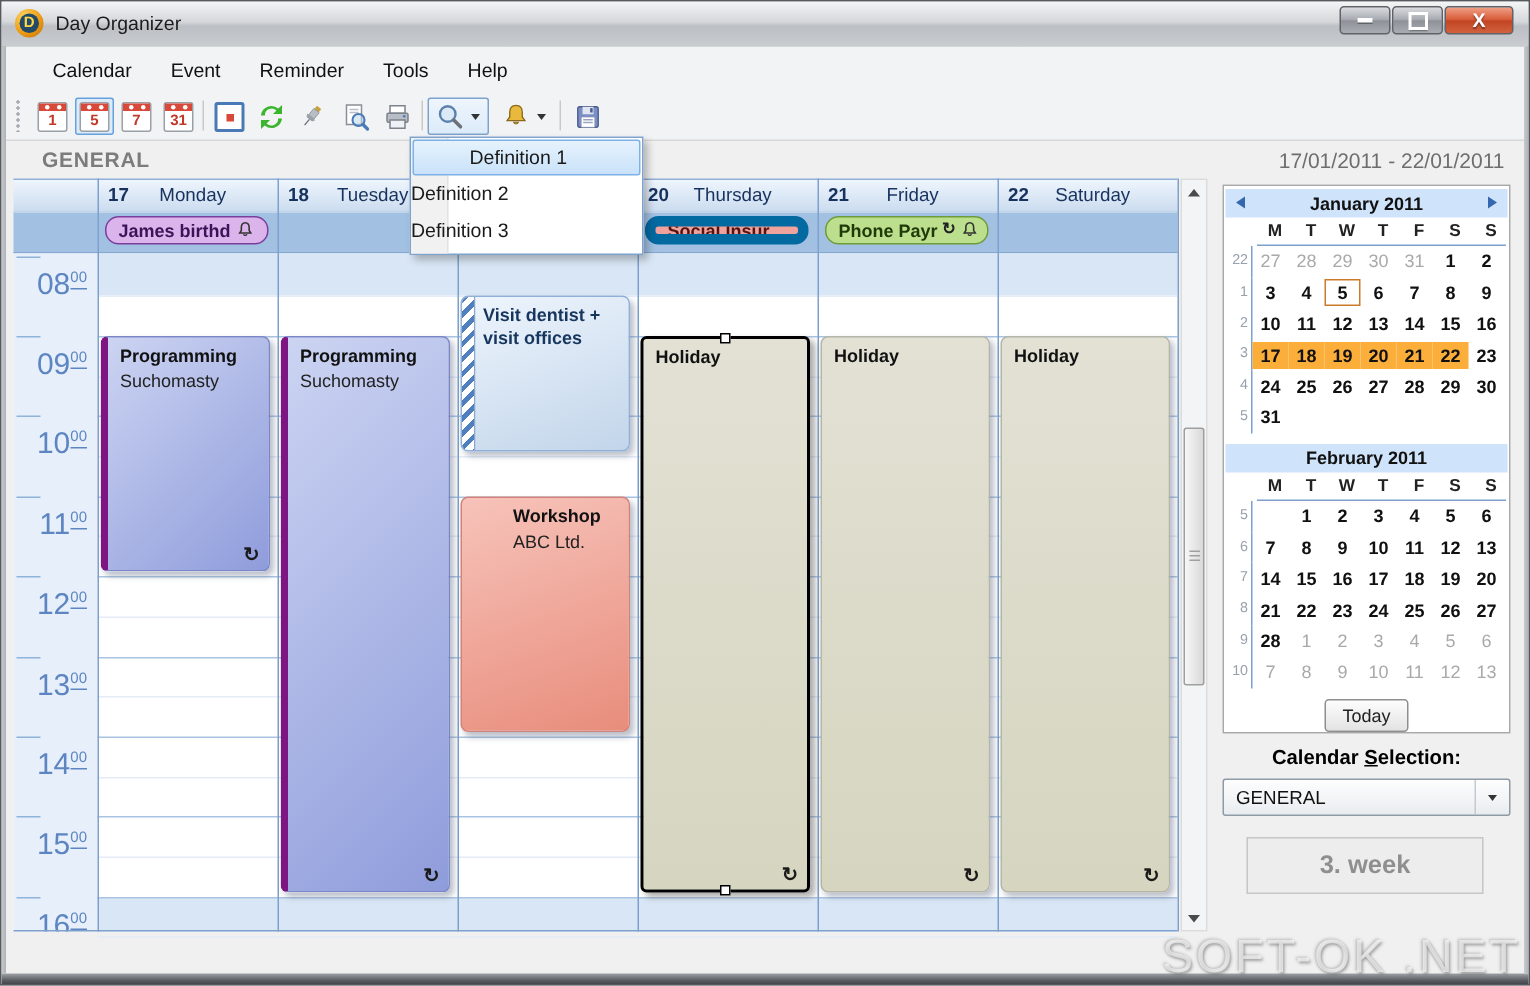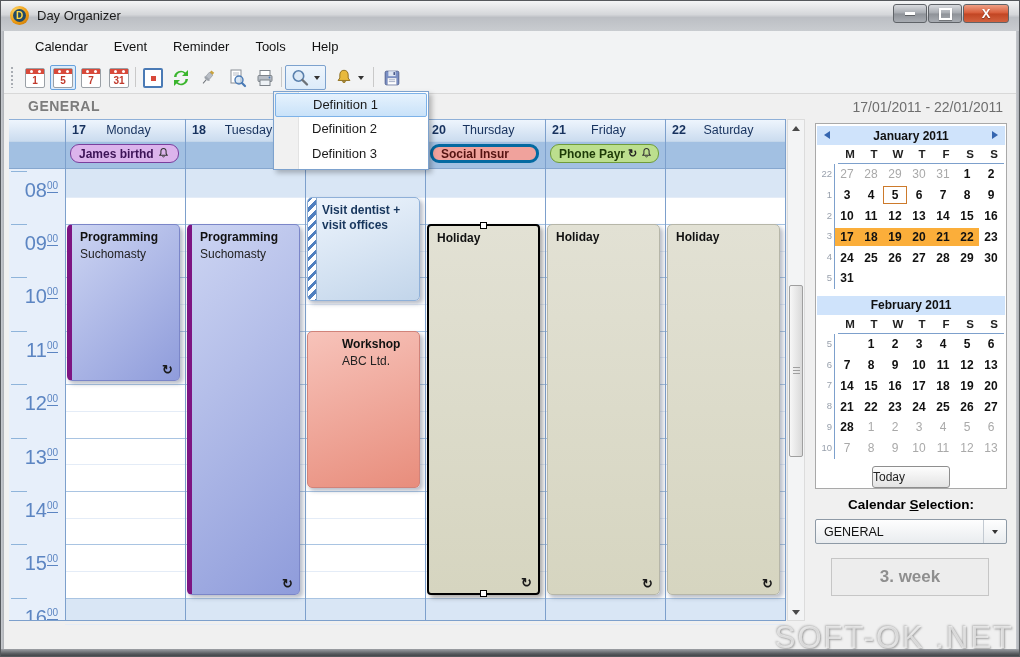--- a/index.html
+++ b/index.html
@@ -64,21 +64,21 @@
   .dhead .dname{flex:1;text-align:center;padding-right:14px;}
   .gut-label{position:absolute;right:7px;color:#5c85c2;line-height:17px;white-space:nowrap;}
   .gut-label .hh{font-size:20px;}
   .gut-label .mm{font-size:10px;vertical-align:8px;border-bottom:1px solid #5c85c2;padding-bottom:1px;}
   .gut-dash{position:absolute;left:2px;width:16px;height:1px;background:#8fb4da;}
   
   .pill{position:absolute;top:25px;height:19px;border-radius:9px;display:flex;align-items:center;
     padding:0 6px 0 8px;font-size:12px;font-weight:bold;box-sizing:border-box;white-space:nowrap;overflow:hidden;}
   .pill .ic{margin-left:3px;display:inline-flex;align-items:center;}
   .pill.purple{background:#dcb4ec;border:1px solid #7a3f9d;color:#3c1356;}
-  .pill.red{background:#f0a29c;border:3px solid #0369a1;color:#541311;gap:26px;}
+  .pill.red{background:#f0a29c;border:7px solid #0369a1;color:#541311;gap:26px;}
   .pill.green{background:#bcdf8e;border:1px solid #6f9c3a;color:#1d3a07;}
   .recur-ch{font-size:11px;font-weight:bold;color:#222;line-height:1;}
   
   #events{position:absolute;left:0;top:50px;width:776px;height:452px;}
   .ev{position:absolute;border-radius:5px;box-sizing:border-box;font-size:12px;
     box-shadow:2.5px 3px 4px rgba(100,110,135,.45);padding:5px 4px 0 8px;}
   .ev .t{font-weight:bold;color:#111;line-height:1.25;}
   .ev .s{color:#222;line-height:1.25;margin-top:2px;}
   .ev .rec{position:absolute;right:6px;bottom:3px;font-size:13px;font-weight:bold;color:#1a1a1a;}
   .ev.purple{background:linear-gradient(135deg,#ccd4f2,#8f9cdb);border:1px solid #7b86c8;border-left:5px solid #7d1582;}
@@ -97,21 +97,21 @@
   .sbtn{position:absolute;left:0;width:16px;height:16px;display:flex;align-items:center;justify-content:center;}
   .tri-up{width:0;height:0;border-left:4.5px solid transparent;border-right:4.5px solid transparent;border-bottom:5px solid #4a4a4a;}
   .tri-down{width:0;height:0;border-left:4.5px solid transparent;border-right:4.5px solid transparent;border-top:5px solid #4a4a4a;}
   .sthumb{position:absolute;left:1px;top:165px;width:14px;height:172px;border:1px solid #9f9f9f;border-radius:2px;
     background:linear-gradient(90deg,#f7f7f7,#d9d9d9);box-sizing:border-box;}
   .sthumb::after{content:"";position:absolute;left:3px;top:50%;margin-top:-4px;width:7px;height:1px;background:#9f9f9f;box-shadow:0 3px 0 #9f9f9f,0 6px 0 #9f9f9f;}
   
   #zoomdrop{position:absolute;left:272px;top:90px;width:156px;height:79px;background:#fff;
     border:1px solid #7da2ce;box-shadow:3px 3px 5px rgba(0,0,0,.25);z-index:60;box-sizing:border-box;}
   #zoomdrop .gut{position:absolute;left:0;top:0;bottom:0;width:24px;background:#f1f1f1;border-right:1px solid #e3e3e3;}
-  .dd-item{position:relative;height:25px;line-height:24px;font-size:13px;color:#1a1a1a;padding-left:38px;box-sizing:border-box;}
+  .dd-item{position:relative;height:25px;line-height:24px;font-size:13px;color:#1a1a1a;box-sizing:border-box;}
   .dd-item.sel{background:linear-gradient(#e6f2fd,#c9e2f9);border:1px solid #7db2e8;border-radius:2px;
     margin:1px 1px 0 1px;height:24px;line-height:22px;padding-left:37px;}
   
   .mc-panel{position:absolute;left:814px;top:122px;width:192px;height:366px;background:#fff;
     border:1px solid #a9a9a9;box-sizing:border-box;padding-top:2px;}
   .mc-head{position:relative;height:19px;background:#cfe3fb;margin:0 1px;display:flex;align-items:center;justify-content:center;
     font-size:12px;font-weight:bold;color:#111;}
   .mc-arrow{position:absolute;top:5px;width:0;height:0;border-top:4.5px solid transparent;border-bottom:4.5px solid transparent;}
   .mc-arrow.left{left:7px;border-right:6px solid #3566b0;}
   .mc-arrow.right{right:7px;border-left:6px solid #3566b0;}
@@ -119,22 +119,22 @@
   .mc-dow .wn{width:22px;}
   .mc-dow .d{width:24px;text-align:center;font-size:11.5px;font-weight:bold;color:#222;}
   .mc-rule{height:1px;background:#7da0cc;margin-left:22px;margin-right:2px;}
   .mc-week{display:flex;height:20.8px;align-items:center;}
   .mc-week .wn{width:19px;text-align:right;font-size:9.5px;color:#98a0ac;padding-right:2px;border-right:1px solid #7da0cc;height:100%;line-height:20.8px;box-sizing:border-box;}
   .mc-cell{width:24px;text-align:center;font-size:12px;font-weight:bold;color:#111;line-height:18px;height:18px;}
   .mc-cell.muted{color:#a9a9a9;font-weight:normal;}
   .mc-cell.hl{background:#fbae3a;}
   .mc-cell.today{border:1px solid #cd7a2b;box-sizing:border-box;line-height:16px;}
   .feb-block{margin-top:7px;}
-  .today-btn{display:block;margin:7px auto 16px;width:78px;height:22px;border:1px solid #8e8e8e;border-radius:3px;
-    background:linear-gradient(#fdfdfd,#e3e3e3);font-size:12px;color:#222;text-align:left;line-height:20px;box-sizing:border-box;}
+  .today-btn{display:block;margin:7px auto 16px;width:56px;height:22px;border:1px solid #8e8e8e;border-radius:3px;
+    background:linear-gradient(#fdfdfd,#e3e3e3);font-size:12px;color:#222;text-align:center;line-height:20px;box-sizing:border-box;}
   .sel-label{position:absolute;left:814px;top:496px;width:192px;text-align:center;font-size:13.5px;font-weight:bold;color:#000;}
   .sel-label u{text-decoration:underline;}
   .combo{position:absolute;left:814px;top:518px;width:192px;height:25px;border:1px solid #8e9aa6;border-radius:2px;
     background:linear-gradient(#fefefe,#e9ecef);box-sizing:border-box;display:flex;align-items:center;}
   .combo .val{flex:1;font-size:12.5px;color:#111;padding-left:8px;}
   .combo .arrow{width:22px;height:100%;display:flex;align-items:center;justify-content:center;border-left:1px solid #c3cad2;}
   .week-box{position:absolute;left:830px;top:557px;width:158px;height:38px;border:1px solid #c6c6c6;background:#ededed;
     display:flex;align-items:center;justify-content:center;font-size:17px;font-weight:bold;color:#8f8f8f;box-sizing:border-box;}
   
   .statusbar{position:absolute;left:0;top:622px;width:1020px;height:26px;background:#f0f0f0;border-top:1px solid #cfcfcf;}

